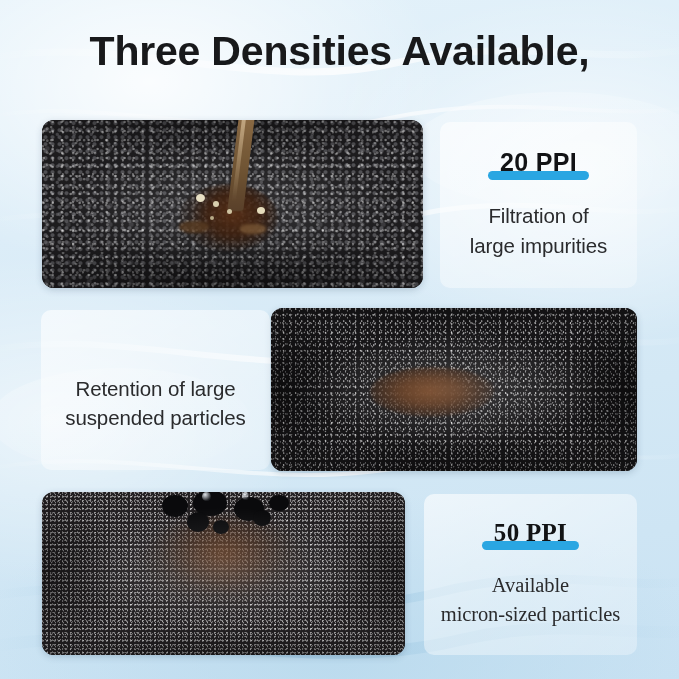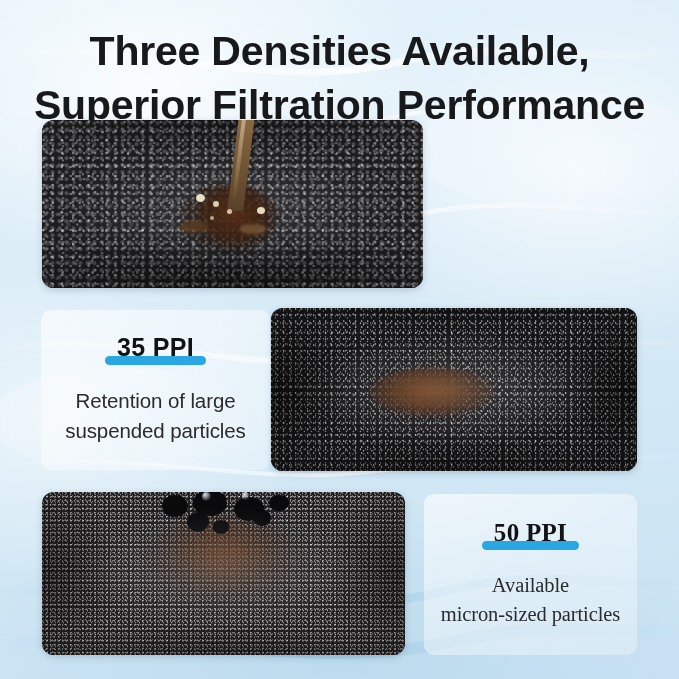--- a/index.html
+++ b/index.html
@@ -255,56 +255,61 @@
     <path d="M -20 648 C 150 618 300 678 460 640 C 570 614 650 642 700 628" fill="none" stroke="url(#wg3)" stroke-width="12"></path>
     <ellipse cx="560" cy="150" rx="150" ry="58" fill="url(#wg)" opacity="0.35"></ellipse>
     <ellipse cx="120" cy="420" rx="130" ry="52" fill="url(#wg)" opacity="0.30"></ellipse>
   </svg>
 </div>
 
 <div id="page">
 
   <h1 class="heading">
     <span class="line">Three Densities Available,</span>
-    <span class="line">Superior Filtration Performance</span>
   </h1>
 
   <div class="row" style="left:0;top:0;width:679px;height:679px;">
 
     <div class="photo" style="left:42px;top:120px;width:381px;height:168px;">
       <div class="layer foam-coarse"></div>
       <div class="layer foam-coarse-shade"></div>
       <div class="stain-pile"></div>
       <div class="pour-stream"></div>
       <div class="pour-stream-hi"></div>
       <div class="grit" style="left:40.5%;top:44%;width:9px;height:8px;background:#e8e0c4;"></div>
       <div class="grit" style="left:45%;top:48%;width:6px;height:6px;background:#d9cfae;"></div>
       <div class="grit" style="left:48.5%;top:53%;width:5px;height:5px;background:#cfc4a2;"></div>
       <div class="grit" style="left:56.5%;top:52%;width:8px;height:7px;background:#e5dcbc;"></div>
       <div class="grit" style="left:44%;top:57%;width:4px;height:4px;background:#b9ab88;"></div>
       <div class="grit" style="left:52%;top:62%;width:26px;height:10px;background:rgba(120,86,52,0.8);border-radius:40%;filter:blur(1.4px);"></div>
       <div class="grit" style="left:36%;top:60%;width:30px;height:12px;background:rgba(92,62,34,0.75);border-radius:45%;filter:blur(1.8px);"></div>
     </div>
 
+    <div class="panel" style="left:440px;top:122px;width:197px;height:166px;">
+      <div class="ppi-wrap">
+        <span class="ppi-bar"></span>
+        <span class="ppi-label">20 PPI</span>
+      </div>
+      <div class="desc">
+        <span class="line">Filtration of</span>
+        <span class="line">large impurities</span>
+      </div>
+    </div>
   </div>
 
   <div class="row" style="left:0;top:0;width:679px;height:679px;">
 
     <div class="photo" style="left:271px;top:308px;width:366px;height:163px;">
       <div class="layer foam-medium"></div>
       <div class="speckle-halo"></div>
       <div class="stain-blob-mid"></div>
       <div class="layer foam-medium-shade"></div>
     </div>
 
     <div class="panel" style="left:41px;top:310px;width:229px;height:160px;">
-      <div class="ppi-wrap">
-        <span class="ppi-bar"></span>
-        <span class="ppi-label">35 PPI</span>
-      </div>
       <div class="desc">
         <span class="line">Retention of large</span>
         <span class="line">suspended particles</span>
       </div>
     </div>
   </div>
 
   <div class="row" style="left:0;top:0;width:679px;height:679px;font-family:Liberation Serif, serif;">
 
     <div class="photo" style="left:42px;top:492px;width:363px;height:163px;">

